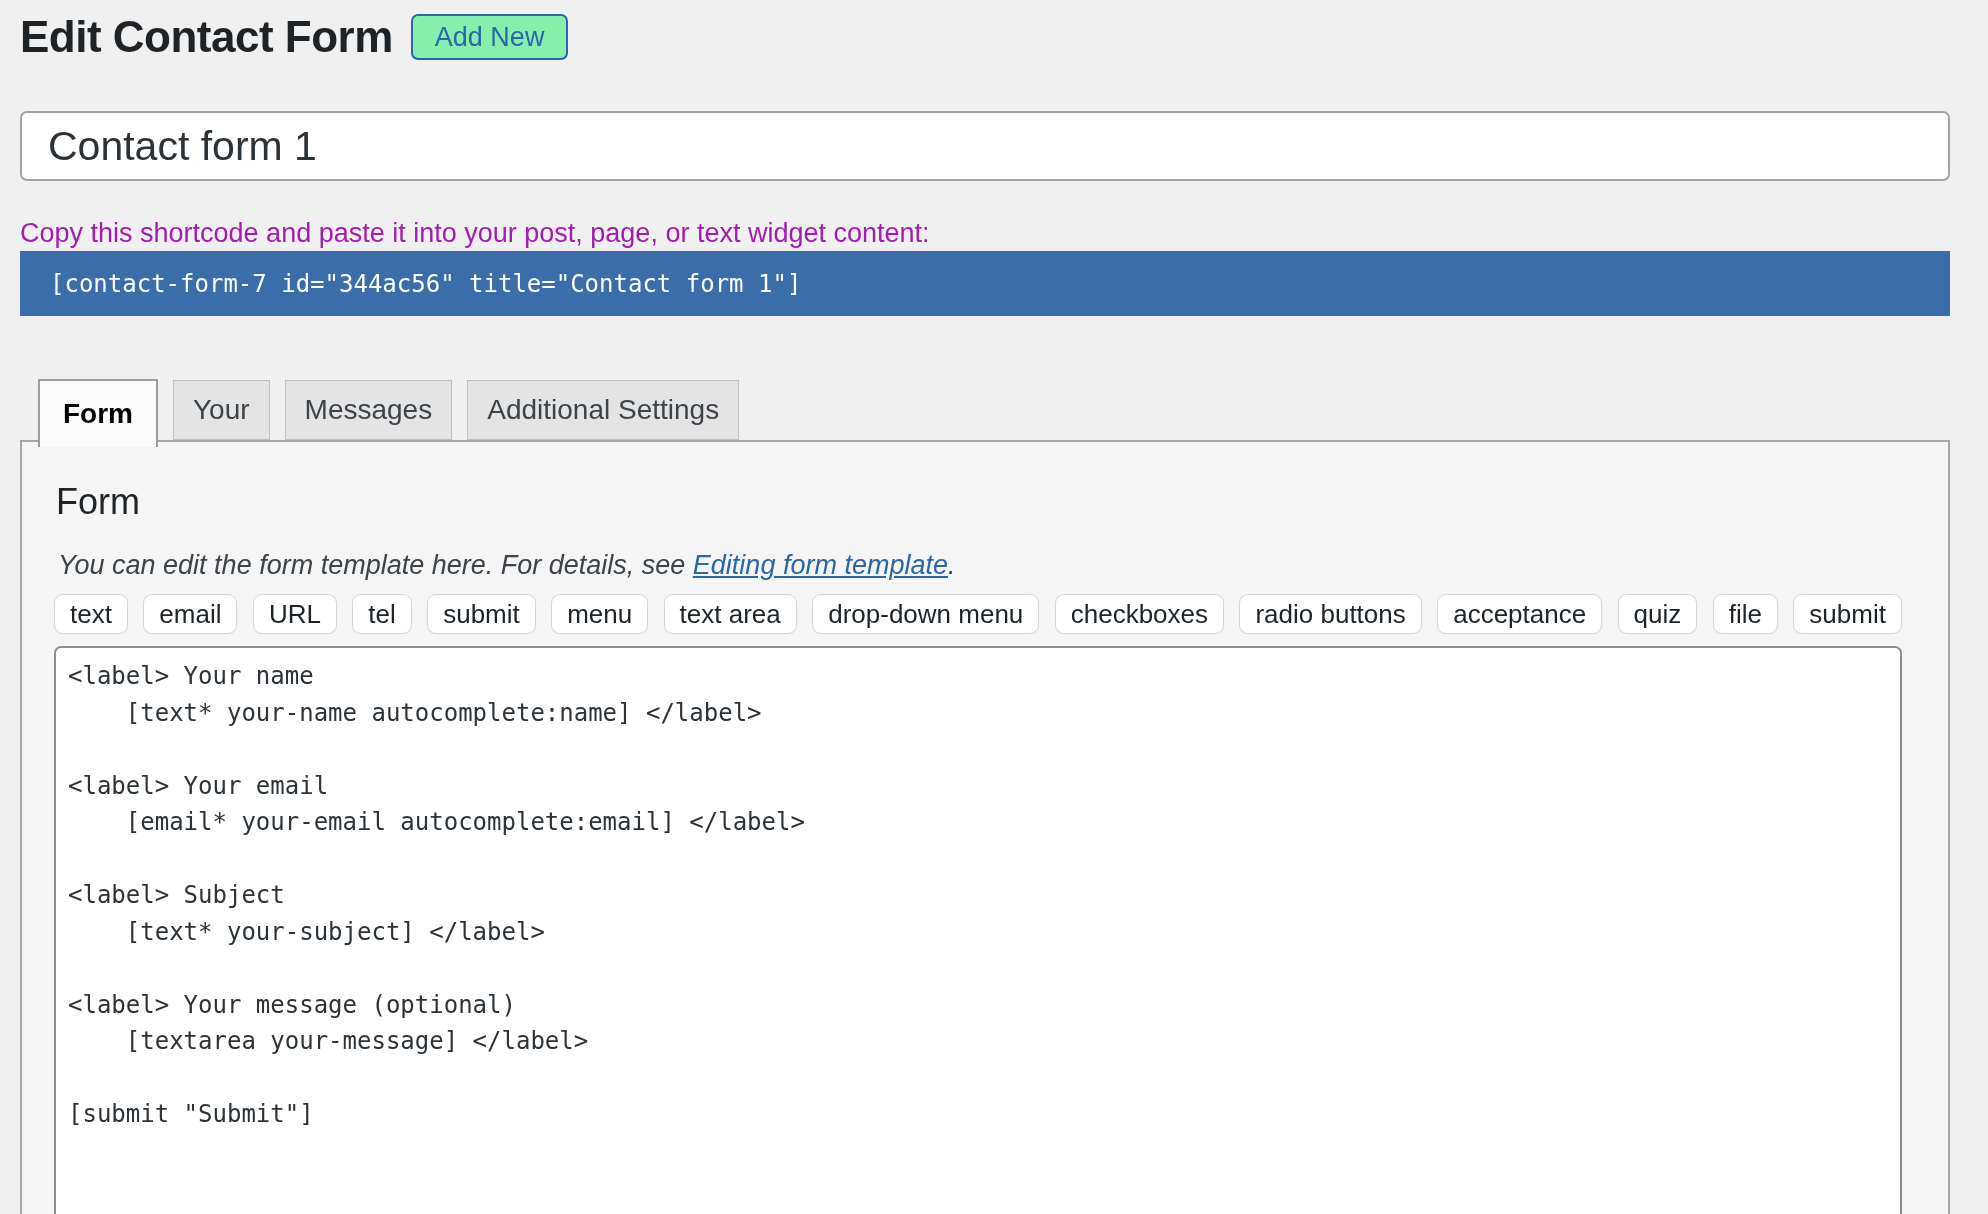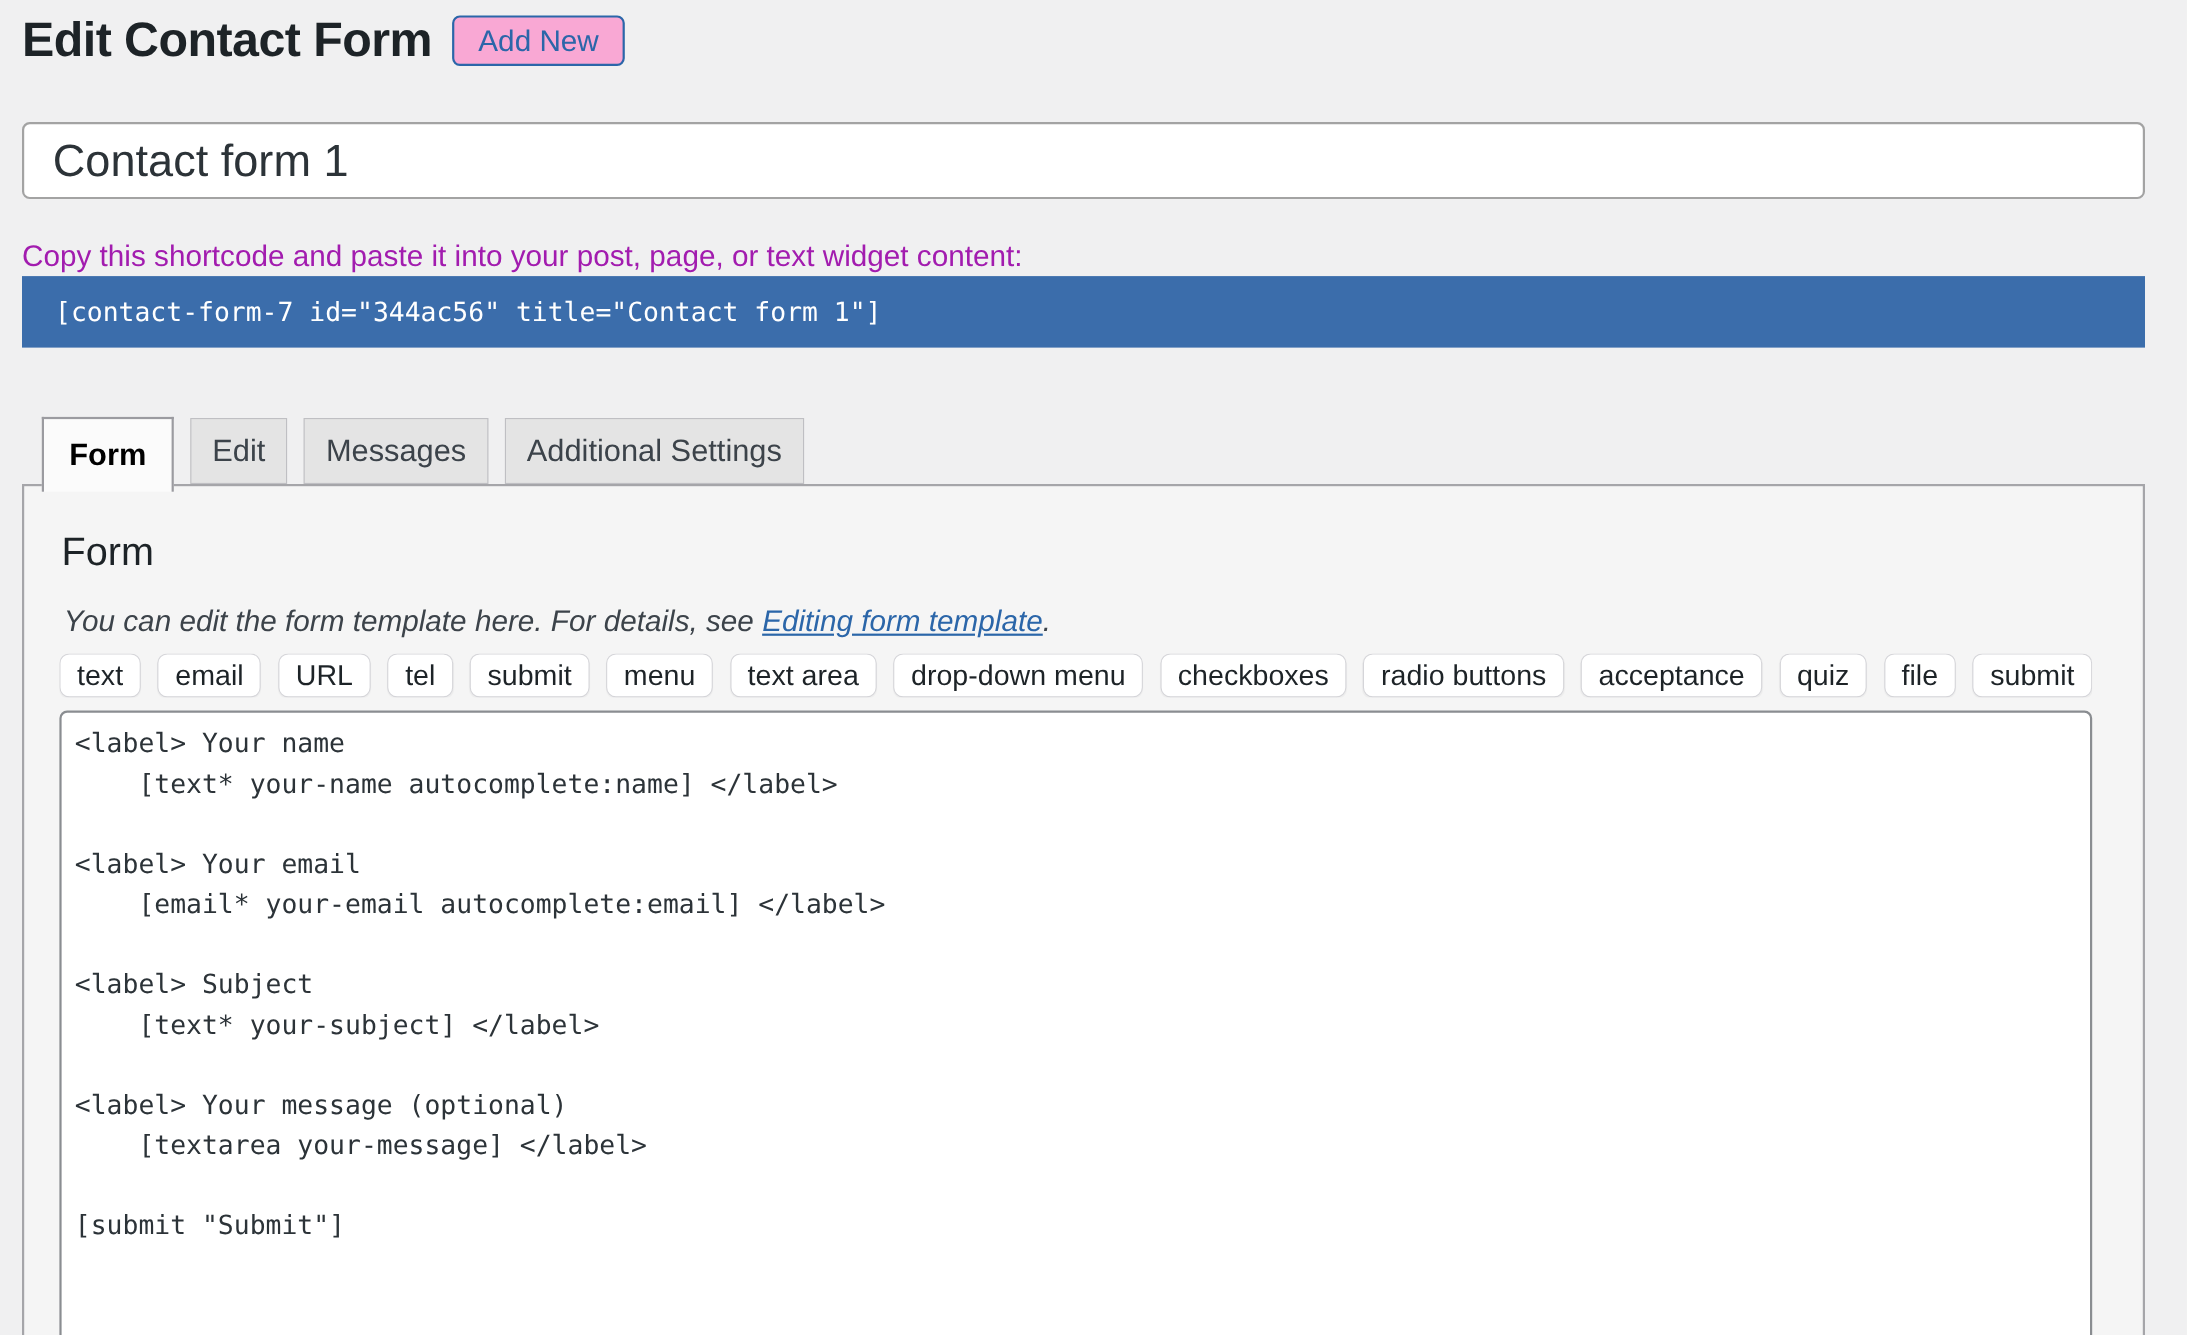--- a/index.html
+++ b/index.html
@@ -29,21 +29,21 @@
     color: #1d2327;
     line-height: 50px;
     letter-spacing: -0.5px;
   }
   .add-new-btn {
     display: inline-block;
     font-size: 27px;
     line-height: 42px;
     padding: 0 22px;
     color: var(--accent, #2b66a9);
-    background: #f9a8d4;
+    background: #86efac;
     border: 2px solid var(--accent, #2b66a9);
     border-radius: 7px;
     text-decoration: none;
     cursor: pointer;
     white-space: nowrap;
   }
 
   
   .title-input {
     display: block;
@@ -196,21 +196,21 @@
   <input class="title-input" type="text" value="Contact form 1" style="">
 
   <p class="shortcode-hint">Copy this shortcode and paste it into your post, page, or text widget content:</p>
 
   <div class="shortcode-bar">
     <span>[contact-form-7 id="344ac56" title="Contact form 1"]</span>
   </div>
 
   <div class="tabs" id="tabs">
       <a class="tab active">Form</a>
-      <a class="tab">Edit</a>
+      <a class="tab">Your</a>
       <a class="tab">Messages</a>
       <a class="tab">Additional Settings</a>
     </div>
 
   <div class="panel">
     <h2 class="panel-heading">Form</h2>
 
     <p class="panel-desc">
       <span>You can edit the form template here. For details, see </span><a>Editing form template</a><span>.</span>
     </p>

